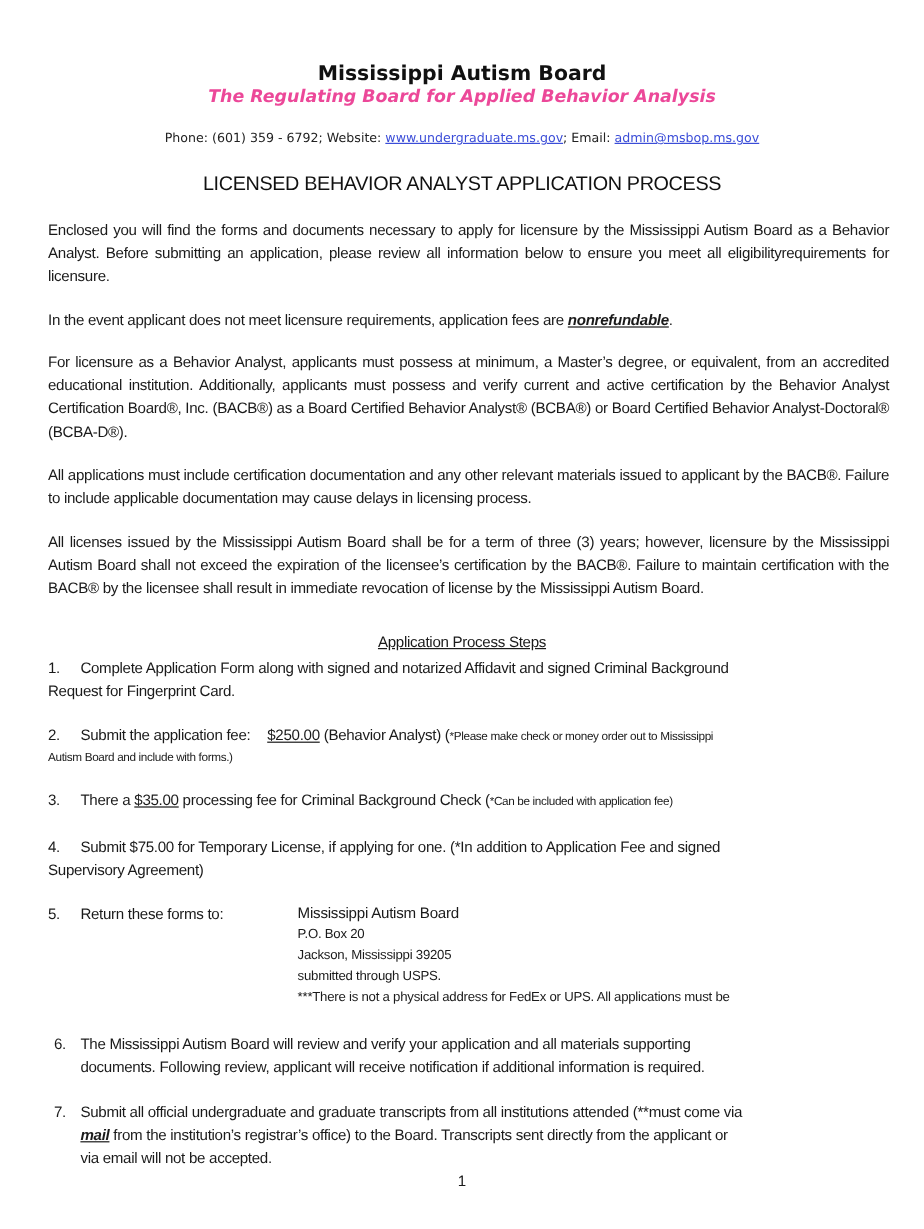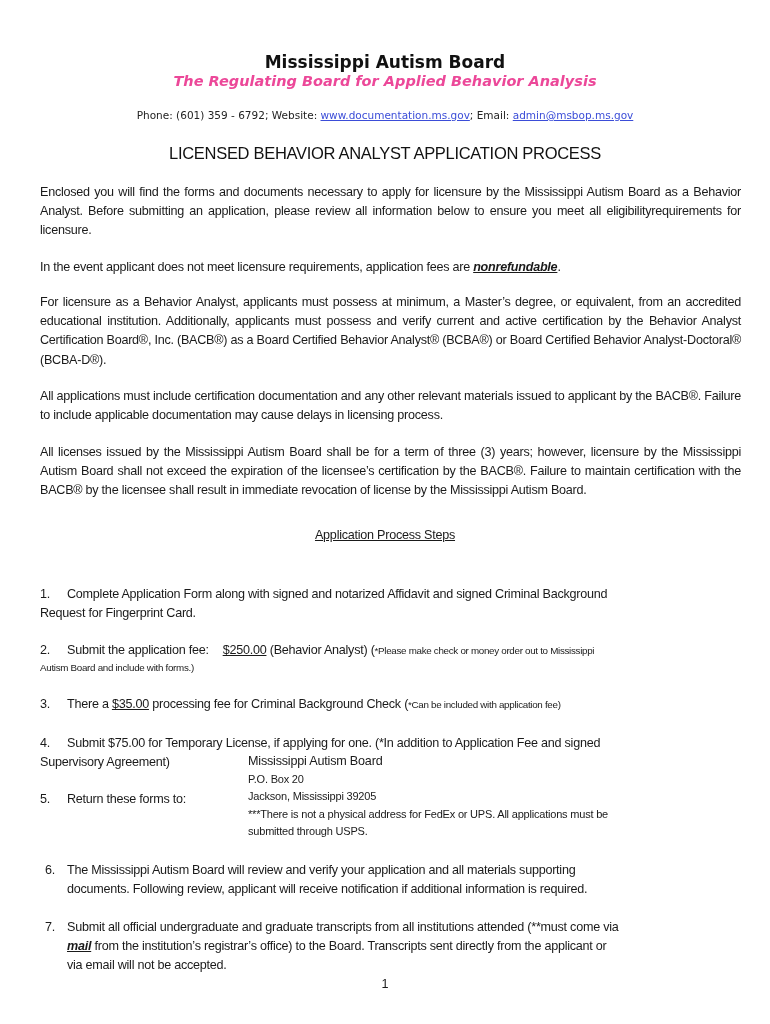--- a/index.html
+++ b/index.html
@@ -9,40 +9,40 @@
   .center { left: 0; width: 770px; text-align: center; }
   .h-title { top: 52px; font-family: "DejaVu Sans", sans-serif; font-weight: bold; font-size: 17px; color: #111; }
   .h-sub { top: 73px; font-family: "DejaVu Sans", sans-serif; font-weight: bold; font-style: italic; font-size: 14.5px; color: #ec4899; }
   .h-addr { top: 94px; font-family: "DejaVu Sans", sans-serif; font-weight: bold; font-size: 11.5px; color: #111; }
   .h-contact { top: 109px; font-family: "DejaVu Sans", sans-serif; font-size: 10.5px; color: #222; }
   .h-contact a { color: #3b4dd8; text-decoration: underline; }
   .main-title { top: 144px; font-family: "Liberation Sans Narrow", "Liberation Sans", sans-serif; font-size: 16.5px; letter-spacing: -0.3px; color: #111; }
   .para { position: absolute; left: 40px; width: 701px; font-size: 12.6px; line-height: 19.2px; text-align: justify; letter-spacing: -0.25px; color: #1a1a1a; }
   .para .ul-b { font-weight: bold; font-style: italic; text-decoration: underline; }
   .steps-title { top: 528px; font-size: 12.6px; text-decoration: underline; letter-spacing: -0.25px; }
-  .step { position: absolute; left: 40px; font-size: 12.6px; line-height: 19px; letter-spacing: -0.25px; color: #1a1a1a; white-space: nowrap; margin-top: 37px; }
+  .step { position: absolute; left: 40px; font-size: 12.6px; line-height: 19px; letter-spacing: -0.25px; color: #1a1a1a; white-space: nowrap; }
   .step .num { display: inline-block; width: 27px; }
   .step .small { font-size: 9.8px; letter-spacing: -0.3px; }
   .step .u { text-decoration: underline; }
   .addr-block { position: absolute; left: 248px; font-size: 11px; line-height: 17.5px; letter-spacing: -0.2px; color: #1a1a1a; white-space: nowrap; }
   .addr-block .first { font-size: 12.6px; }
   .hang { position: absolute; left: 45px; font-size: 12.6px; line-height: 19px; letter-spacing: -0.25px; white-space: nowrap; color: #1a1a1a; }
   .hang .num { position: absolute; left: 0; }
   .hang .txt { position: absolute; left: 22px; }
   .hang .mail { font-weight: bold; font-style: italic; text-decoration: underline; margin-top: 38px; }
   .pagenum { top: 977px; font-size: 12.6px; }
 </style>
 </head>
 <body>
 
 <div class="page">
 
   <div class="abs center h-title">Mississippi Autism Board</div>
   <div class="abs center h-sub">The Regulating Board for Applied Behavior Analysis</div>
-  <div class="abs center h-contact"><span>Phone: (601) 359 - 6792; Website: </span><a>www.documentation.ms.gov</a><span>; Email: </span><a>admin@msbop.ms.gov</a></div>
+  <div class="abs center h-contact"><span>Phone: (601) 359 - 6792; Website: </span><a>www.undergraduate.ms.gov</a><span>; Email: </span><a>admin@msbop.ms.gov</a></div>
 
   <div class="abs center main-title">LICENSED BEHAVIOR ANALYST APPLICATION PROCESS</div>
 
   <div class="para" style="top:258px;"><span>In the event applicant does not meet licensure requirements, application fees are </span><span class="ul-b">nonrefundable</span><span>.</span></div>
 
   <div class="para" style="top:183px;">Enclosed you will find the forms and documents necessary to apply for licensure by the Mississippi Autism Board as a Behavior Analyst. Before submitting an application, please review all information below to ensure you meet all eligibilityrequirements for licensure.</div>
 
   <div class="para" style="top:293px;">For licensure as a Behavior Analyst, applicants must possess at minimum, a Master’s degree, or equivalent, from an accredited educational institution. Additionally, applicants must possess and verify current and active certification by the Behavior Analyst Certification Board®, Inc. (BACB®) as a Board Certified Behavior Analyst® (BCBA®) or Board Certified Behavior Analyst-Doctoral® (BCBA-D®).</div>
 
   <div class="para" style="top:387px;">All applications must include certification documentation and any other relevant materials issued to applicant by the BACB®. Failure to include applicable documentation may cause delays in licensing process.</div>
@@ -70,22 +70,22 @@
     <div>Supervisory Agreement)</div>
   </div>
 
   <div class="step" style="top:753px;">
     <span class="num">5.</span><span>Return these forms to:</span>
   </div>
   <div class="addr-block" style="top:753px;">
     <div class="first">Mississippi Autism Board</div>
     <div>P.O. Box 20</div>
     <div>Jackson, Mississippi 39205</div>
+    <div>submitted through USPS.</div>
     <div>***There is not a physical address for FedEx or UPS. All applications must be</div>
-    <div>submitted through USPS.</div>
   </div>
 
   <div class="hang" style="top:861px;">
     <span class="num">6.</span>
     <div class="txt">
       <div>The Mississippi Autism Board will review and verify your application and all materials supporting</div>
       <div>documents. Following review, applicant will receive notification if additional information is required.</div>
     </div>
   </div>
 

